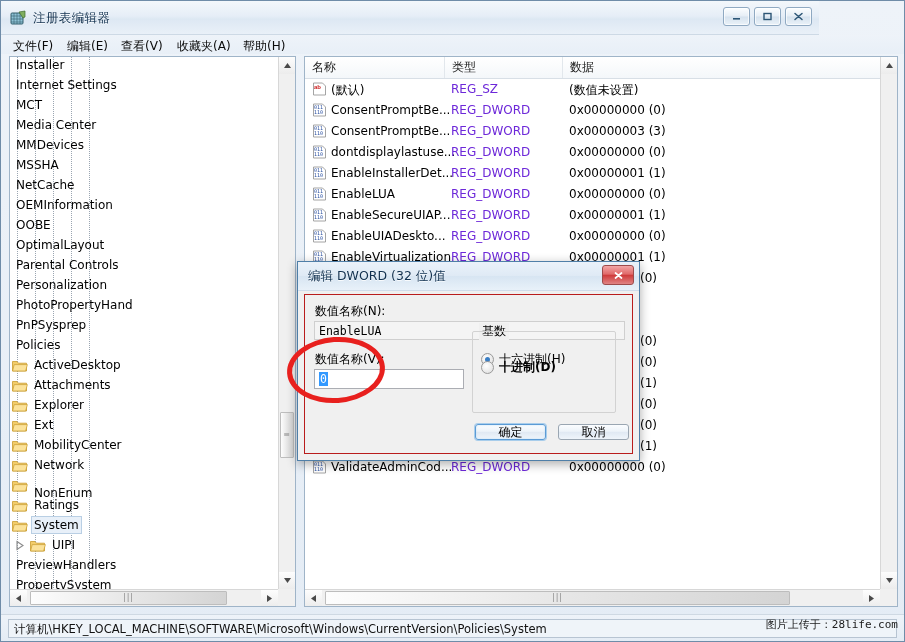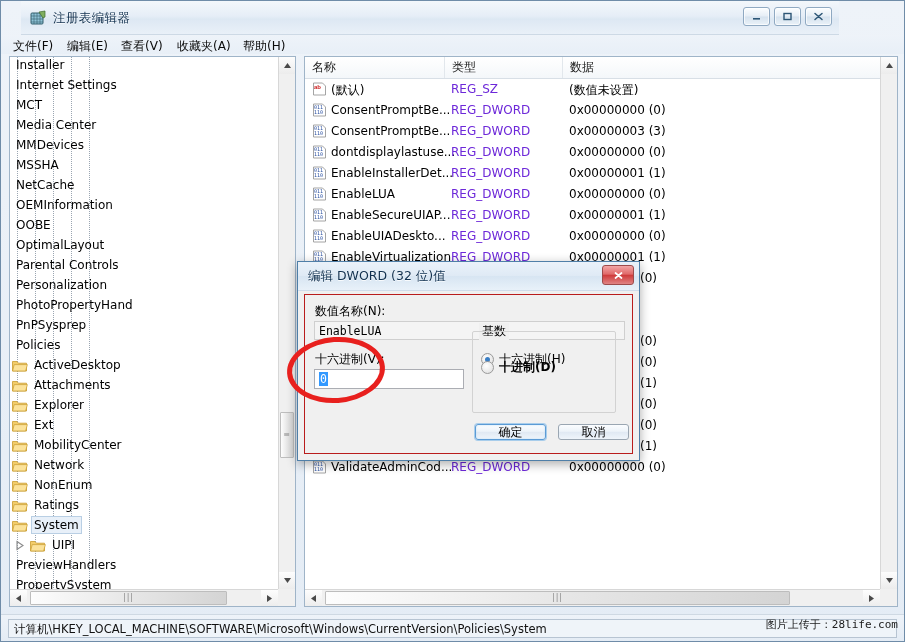--- a/index.html
+++ b/index.html
@@ -13,21 +13,20 @@
     position:relative; width:905px; height:642px;
     background:linear-gradient(180deg,#eef3f9 0%,#e4ecf5 100%);
     border:1px solid #6f8ca8;
   }
 
   
   #titlebar{
     position:absolute; left:0; top:0; width:818px; height:34px;
     background:linear-gradient(180deg,#f3f7fb 0%,#e6eef7 45%,#dde8f3 55%,#e9f0f8 100%);
     border-bottom:1px solid #cdd9e5;
-    margin-left:20px;
   }
   #titlebar .ticon{
     position:absolute; left:9px; top:9px; width:17px; height:16px;
   }
   #titlebar .ttext{
     position:absolute; left:32px; top:9px;
     font-size:12.5px; color:#12314f; letter-spacing:.4px;
     text-shadow:0 1px 0 rgba(255,255,255,.85);
   }
   .wbtns{ position:absolute; right:7px; top:6px; display:flex; gap:4px; }
@@ -361,21 +360,21 @@
                   <path d="M0.5 2.5 L5 2.5 L6.4 4.2 L14.5 4.2 L14.5 12 L0.5 12 Z" fill="#f3cd6b" stroke="#c99c2e" stroke-width="0.8"></path>
                   <path d="M2.2 5.6 L15.4 5.6 L13.6 12 L0.6 12 Z" fill="#fbe29a" stroke="#c99c2e" stroke-width="0.7"></path>
                 </svg></span>
               <span class="tlabel" style="left: 139px; top: 1px;">Network</span>
             </div>
             <div class="trow">
               <span class="tfolder" style="left: 120px; top: 4px;"><svg width="16" height="13" viewBox="0 0 16 13">
                   <path d="M0.5 2.5 L5 2.5 L6.4 4.2 L14.5 4.2 L14.5 12 L0.5 12 Z" fill="#f3cd6b" stroke="#c99c2e" stroke-width="0.8"></path>
                   <path d="M2.2 5.6 L15.4 5.6 L13.6 12 L0.6 12 Z" fill="#fbe29a" stroke="#c99c2e" stroke-width="0.7"></path>
                 </svg></span>
-              <span class="tlabel" style="left: 139px; top: 1px; text-align: center;">NonEnum</span>
+              <span class="tlabel" style="left: 139px; top: 9px; text-align: center;">NonEnum</span>
             </div>
             <div class="trow">
               <span class="tfolder" style="left: 120px; top: 4px;"><svg width="16" height="13" viewBox="0 0 16 13">
                   <path d="M0.5 2.5 L5 2.5 L6.4 4.2 L14.5 4.2 L14.5 12 L0.5 12 Z" fill="#f3cd6b" stroke="#c99c2e" stroke-width="0.8"></path>
                   <path d="M2.2 5.6 L15.4 5.6 L13.6 12 L0.6 12 Z" fill="#fbe29a" stroke="#c99c2e" stroke-width="0.7"></path>
                 </svg></span>
               <span class="tlabel" style="left: 139px; top: 1px;">Ratings</span>
             </div>
             <div class="trow">
               <span class="tfolder" style="left: 120px; top: 4px;"><svg width="16" height="13" viewBox="0 0 16 13">
@@ -677,21 +676,21 @@
         </svg>
       </div>
     </div>
 
     <div id="dlg-body">
       <span class="dlabel" style="left:10px; top:8px;">数值名称(N):</span>
       <div class="dinput readonlyish" style="left:9px; top:26px; width:311px; height:19px;">
         <span>EnableLUA</span>
       </div>
 
-      <span class="dlabel" style="left:10px; top:56px;">十六进制(V):</span>
+      <span class="dlabel" style="left:10px; top:56px;">数值名称(V):</span>
       <div class="dinput" style="left:9px; top:74px; width:150px; height:20px;">
         <span class="selchar">0</span>
       </div>
 
       <span id="grouplabel">基数</span>
       <div id="groupbox"></div>
 
       <div class="radio-row" style="top:56px;">
         <span class="radio on"></span>
         <span class="rlabel">十六进制(H)</span>

